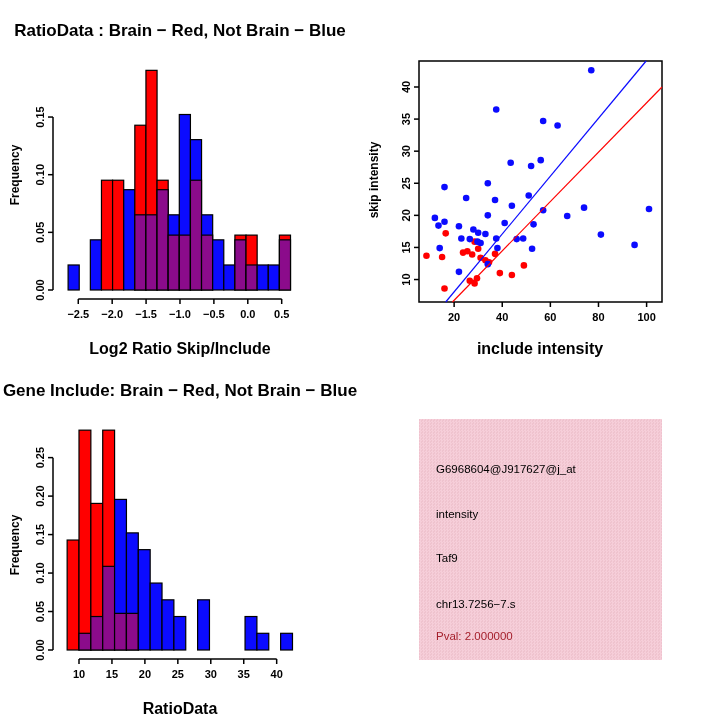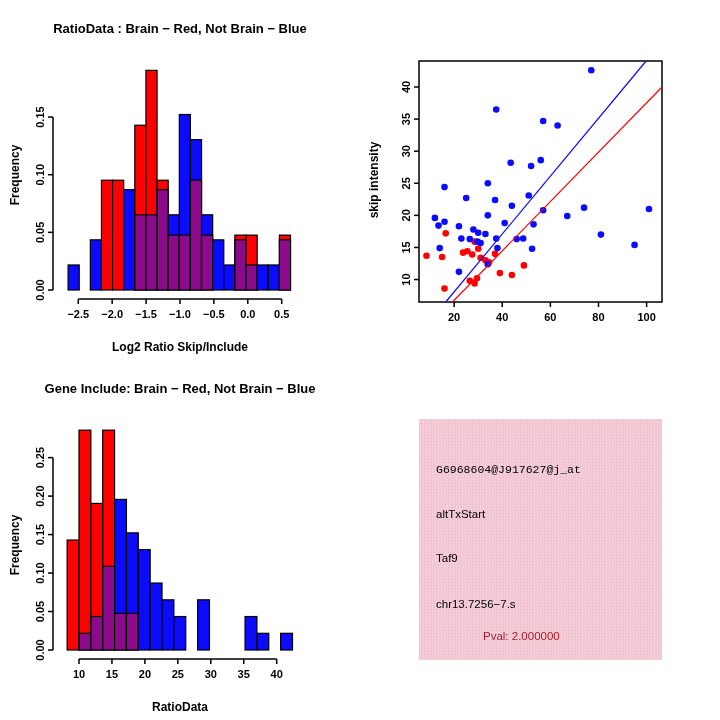--- a/index.html
+++ b/index.html
@@ -2,33 +2,33 @@
 <html><head>
 <meta charset="utf-8">
 <style>
   html,body{margin:0;padding:0;background:#fff;}
   .page{position:relative;width:720px;height:720px;background:#ffffff;overflow:hidden;
         font-family:"Liberation Sans",sans-serif;}
   .panel{position:absolute;width:360px;height:360px;}
   #p-tl{left:0;top:0;} #p-tr{left:360px;top:0;} #p-bl{left:0;top:360px;} #p-br{left:360px;top:360px;}
   svg.plot{position:absolute;left:0;top:0;}
   .chart-title{position:absolute;top:21px;left:0;right:0;text-align:center;
-               font-weight:700;font-size:13px;color:#000;white-space:nowrap;}
+               font-weight:700;font-size:17px;color:#000;white-space:nowrap;}
   .xlabel{position:absolute;top:340px;left:0;right:0;text-align:center;
-          font-weight:700;font-size:12px;color:#000;}
+          font-weight:700;font-size:16px;color:#000;}
   .ylabel{position:absolute;font-weight:700;font-size:12px;color:#000;white-space:nowrap;
           transform:translate(-50%,-50%) rotate(-90deg);}
   #yl-tl{left:15px;top:175px;} #yl-tr{left:14px;top:180px;} #yl-bl{left:15px;top:185px;}
   text.tick{font:700 11px "Liberation Sans",sans-serif;fill:#000;stroke:none;}
   .info-box{position:absolute;left:59px;top:59px;width:243px;height:241px;
             background-color:#efc3ce;
             background-image:conic-gradient(#f6ced9 25%,#0000 0 50%,#f6ced9 0 75%,#0000 0);
             background-size:3px 3px;}
   .info-line{position:absolute;left:17px;font-size:11.5px;color:#000;white-space:nowrap;}
-  .il-1{top:44px;font-family:Liberation Mono, monospace;} .il-2{top:89px;} .il-3{top:133px;} .il-4{top:179px;} .il-5{top:211px;}
+  .il-1{top:44px;} .il-2{top:89px;} .il-3{top:133px;} .il-4{top:179px;} .il-5{top:211px;}
 </style>
 </head>
 <body>
 
 <div class="page">
 
   <div class="panel" id="p-tl">
     <svg class="plot" id="svg-hist1" width="360" height="360">
         <g stroke="#000" stroke-width="1.2">
           <rect x="68.10256410256412" y="264.97857142857146" width="11.120227920227933" height="25.021428571428544" fill="#0b0bff"></rect>
@@ -183,20 +183,21 @@
           <circle cx="163.17722772277227" cy="238.4607190412783" r="3.3"></circle>
           <circle cx="172.0792079207921" cy="248.72969374167775" r="3.3"></circle>
           <circle cx="98.93861386138613" cy="271.83488681757655" r="3.3"></circle>
           <circle cx="127.80990099009902" cy="264.13315579227697" r="3.3"></circle>
           <circle cx="120.59207920792079" cy="242.95339547270305" r="3.3"></circle>
         </g>
         <line x1="85.7059405940594" y1="302" x2="286.12079207920794" y2="61" stroke="#0b0bff" stroke-width="1.2"></line>
         <line x1="92.44257425742575" y1="302" x2="302" y2="86.99334221038615" stroke="#ff0000" stroke-width="1.2"></line>
       </svg>
     <div class="ylabel" id="yl-tr">skip intensity</div>
+    <div class="xlabel">include intensity</div>
   </div>
 
   <div class="panel" id="p-bl">
     <svg class="plot" id="svg-hist2" width="360" height="360">
         <g stroke="#000" stroke-width="1.2">
           <rect x="67.13953488372093" y="180.03949608443992" width="11.860465116279073" height="109.96050391556008" fill="#ff0000"></rect>
           <rect x="79" y="70.15594143684032" width="11.860465116279073" height="219.84405856315968" fill="#ff0000"></rect>
           <rect x="79" y="273.3020088525707" width="11.860465116279073" height="16.69799114742932" fill="#8b0b8b"></rect>
           <rect x="90.86046511627906" y="143.41164453524004" width="11.860465116279087" height="146.58835546475996" fill="#ff0000"></rect>
           <rect x="90.86046511627906" y="256.5270684371808" width="11.860465116279087" height="33.47293156281921" fill="#8b0b8b"></rect>
@@ -247,20 +248,20 @@
         <text x="44" y="97.62683009874021" text-anchor="middle" class="tick" transform="rotate(-90 44 97.62683009874021)">0.25</text>
       </svg>
     <div class="chart-title">Gene Include: Brain − Red, Not Brain − Blue</div>
     <div class="ylabel" id="yl-bl">Frequency</div>
     <div class="xlabel">RatioData</div>
   </div>
 
   <div class="panel" id="p-br">
     <div class="info-box" style="background-color: rgb(239, 195, 206);">
       <div class="info-line il-1">G6968604@J917627@j_at</div>
-      <div class="info-line il-2">altTxStart</div>
+      <div class="info-line il-2">intensity</div>
       <div class="info-line il-3">Taf9</div>
       <div class="info-line il-4">chr13.7256−7.s</div>
-      <div class="info-line il-5" style="color: rgb(165, 32, 44); margin-left: 47px;">Pval: 2.000000</div>
+      <div class="info-line il-5" style="color: rgb(165, 32, 44);">Pval: 2.000000</div>
     </div>
   </div>
 
 </div>
 
 </body></html>

